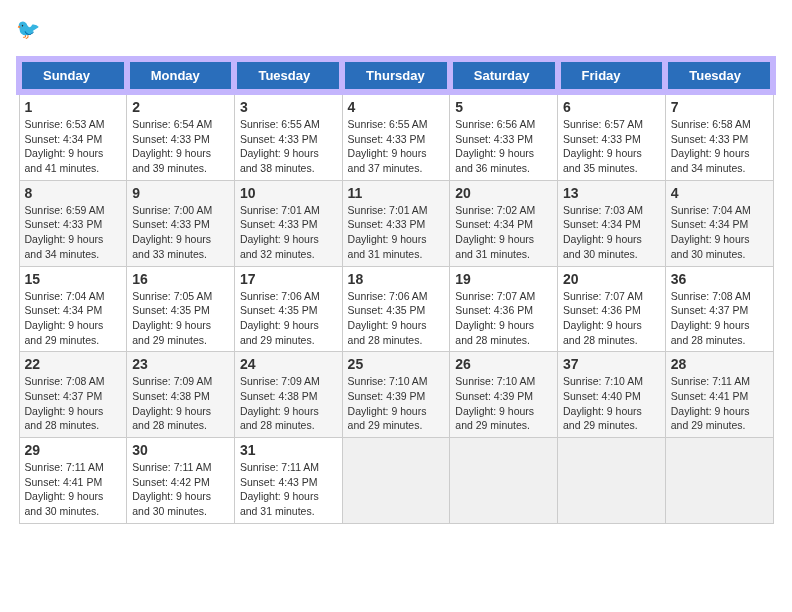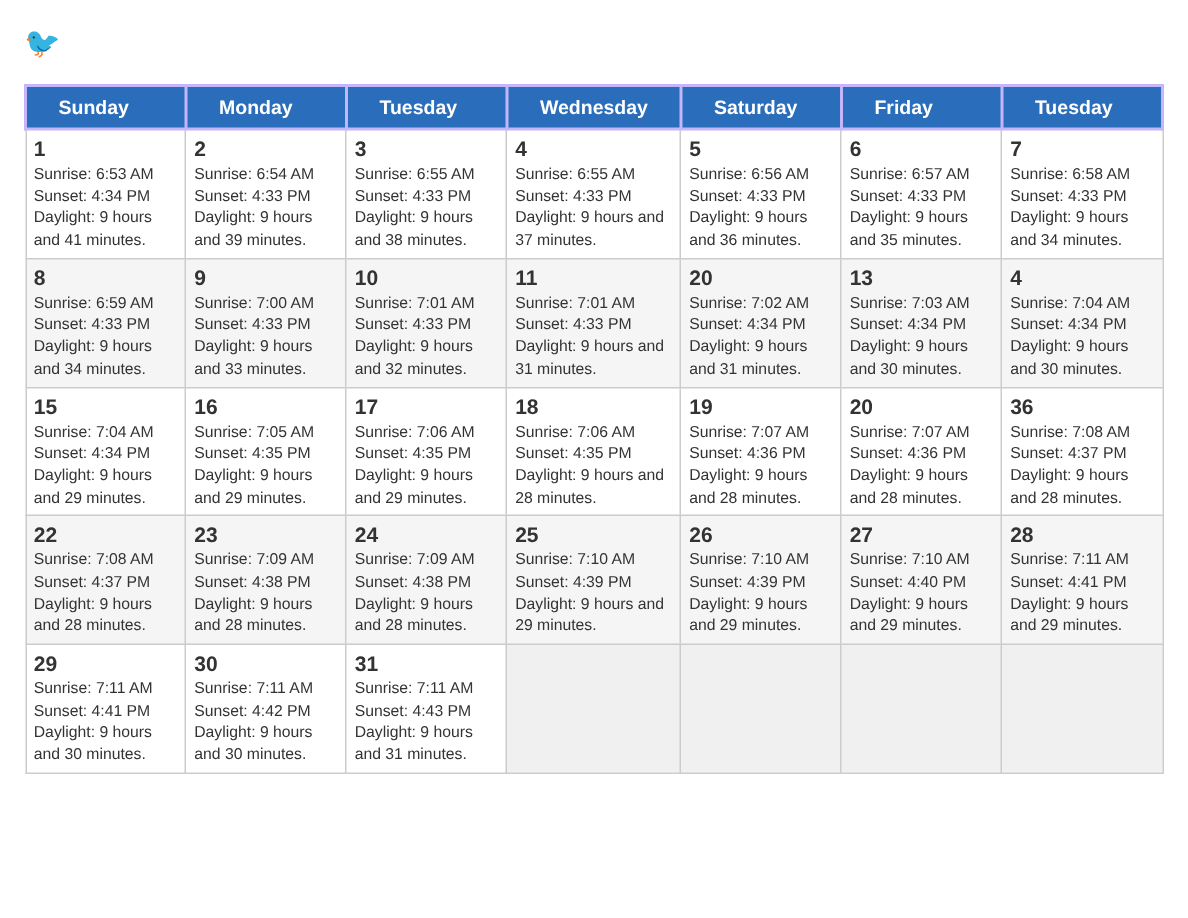--- a/index.html
+++ b/index.html
@@ -52,21 +52,21 @@
       border-collapse: collapse;
       font-size: 11px;
     }
     .calendar th {
       background-color: #2a6ebb;
       color: #fff;
       padding: 6px 21px;
       text-align: left;
       font-size: 13px;
       font-weight: bold;
-      border: 2px solid #c4b5fd;
+      border: 6px solid #c4b5fd;
     }
     .calendar td {
       vertical-align: top;
       border: 1px solid #ccc;
       padding: 4px 5px;
       width: 107px;
       min-height: 80px;
       background: #fff;
     }
     .calendar tr:nth-child(even) td {
@@ -107,21 +107,21 @@
     <div class="location-title"></div>
   </div>
 </div>
 
 <table class="calendar">
   <thead>
     <tr id="header-row">
     <th>Sunday</th>
         <th>Monday</th>
         <th>Tuesday</th>
-        <th>Wednesday</th>
+        <th>Thursday</th>
         <th>Saturday</th>
         <th>Friday</th>
         <th>Tuesday</th>
       </tr>
   </thead>
   <tbody id="calendar-body">
   <tr>
         <td>
         <span class="day-number">1</span>
         <span class="day-detail">Sunrise: 6:53 AM<br>Sunset: 4:34 PM<br>Daylight: 9 hours and 41 minutes.</span>
@@ -226,21 +226,21 @@
       </td>
         <td>
         <span class="day-number">25</span>
         <span class="day-detail">Sunrise: 7:10 AM<br>Sunset: 4:39 PM<br>Daylight: 9 hours and 29 minutes.</span>
       </td>
         <td>
         <span class="day-number">26</span>
         <span class="day-detail">Sunrise: 7:10 AM<br>Sunset: 4:39 PM<br>Daylight: 9 hours and 29 minutes.</span>
       </td>
         <td>
-        <span class="day-number">27</span>
+        <span class="day-number">37</span>
         <span class="day-detail">Sunrise: 7:10 AM<br>Sunset: 4:40 PM<br>Daylight: 9 hours and 29 minutes.</span>
       </td>
         <td>
         <span class="day-number">28</span>
         <span class="day-detail">Sunrise: 7:11 AM<br>Sunset: 4:41 PM<br>Daylight: 9 hours and 29 minutes.</span>
       </td>
       </tr>
       <tr>
         <td>
         <span class="day-number">29</span>

